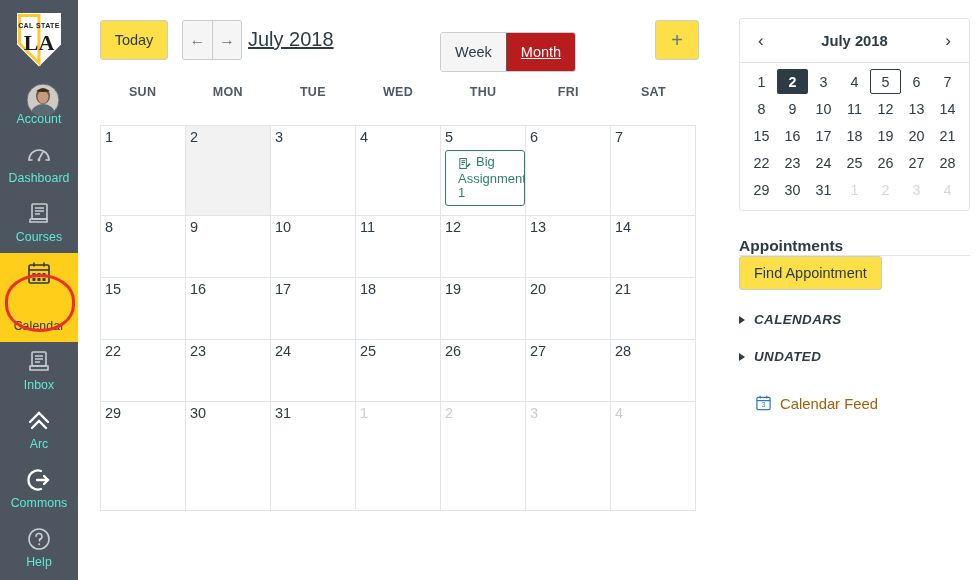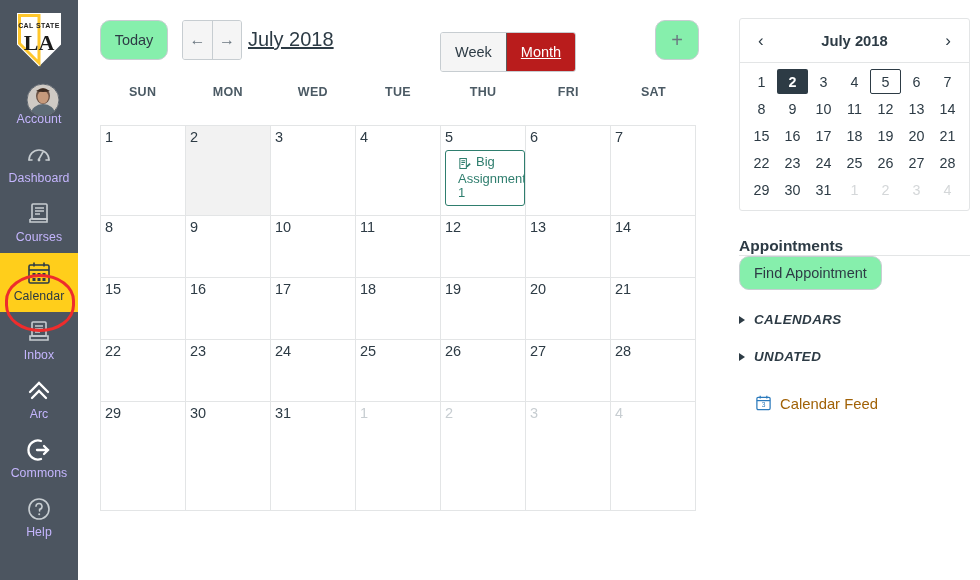--- a/index.html
+++ b/index.html
@@ -28,25 +28,25 @@
   .nav-item {
     width: 78px;
     padding: 7px 0 8px 0;
     display: flex; flex-direction: column; align-items: center; justify-content: center;
     text-decoration: none;
     color: #c7cdd1;
     cursor: pointer;
   }
   .nav-item .nav-label {
     font-size: 12.3px; line-height: 15px; margin-top: 3px;
-    color: #c4b5fd; letter-spacing: .1px;
+    color: #5eead4; letter-spacing: .1px;
   }
   .nav-item .nav-ico { width: 26px; height: 26px; display: block; }
   .nav-item .nav-ico svg { display: block; }
-  .nav-item.active { background: #FFCE1B; }
+  .nav-item.active { background: #FFCE1B; gap: 30px; }
   .nav-item.active .nav-label { color: #2d3b45; }
   .nav-item.active .nav-ico svg { stroke: #2d3b45; }
   .annot-circle {
     position: absolute;
     left: 5px; top: 274px; width: 70px; height: 58px;
     border: 3px solid #ee2c2c;
     border-radius: 50% / 46%;
     pointer-events: none;
   }
 
@@ -56,24 +56,24 @@
     position: relative;
     background: #fff;
     padding: 0;
   }
   .toolbar {
     position: absolute; left: 22px; top: 20px;
     width: 618px; height: 42px;
   }
   .btn {
     font-family: "Liberation Sans", sans-serif;
-    background: #86efac;
+    background: #fde047;
     border: 1px solid #c7cdd1;
     color: #2d3b45;
-    border-radius: 10px;
+    border-radius: 3px;
     font-size: 14.5px;
     cursor: pointer;
     line-height: 1;
   }
   .btn-today {
     position: absolute; left: 0; top: 0;
     width: 68px; height: 40px;
   }
   .arrow-group {
     position: absolute; left: 82px; top: 0;
@@ -369,22 +369,22 @@
       <div class="viewgroup">
         <button class="vbtn">Week</button>
         <button class="vbtn sel">Month</button>
       </div>
       <button class="btn btn-add">+</button>
     </div>
 
     <div class="weekhdr">
       <div>SUN</div>
       <div>MON</div>
+      <div>TUE</div>
       <div>WED</div>
-      <div>TUE</div>
       <div>THU</div>
       <div>FRI</div>
       <div>SAT</div>
     </div>
 
     <div class="grid" id="month-grid">
         <div class="cell">
           <div class="daynum">1</div>
         </div>
         <div class="cell today">

